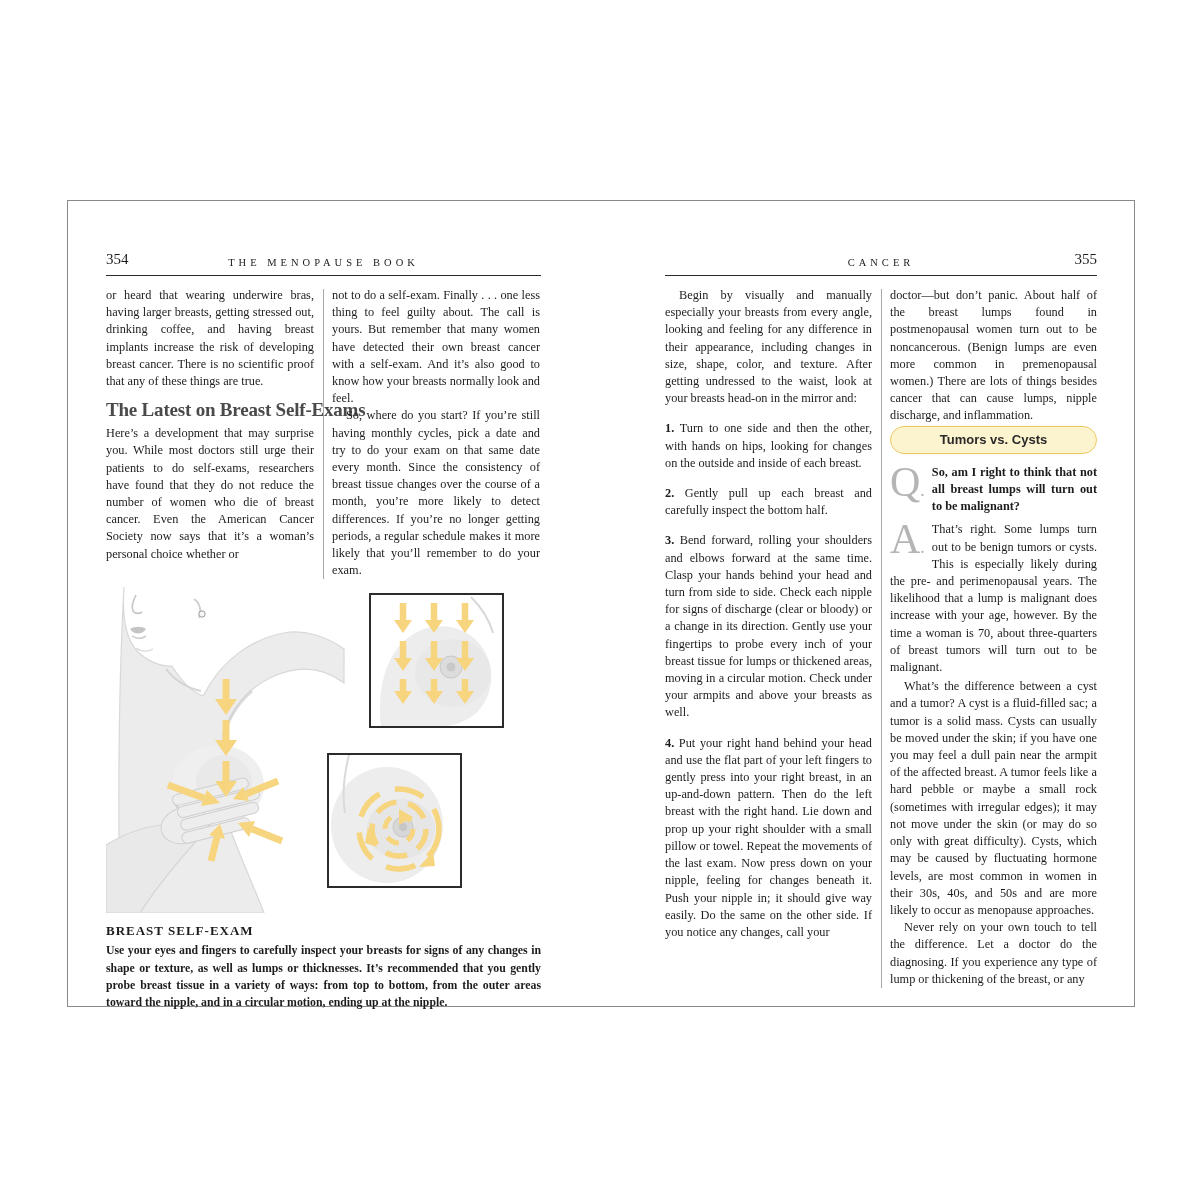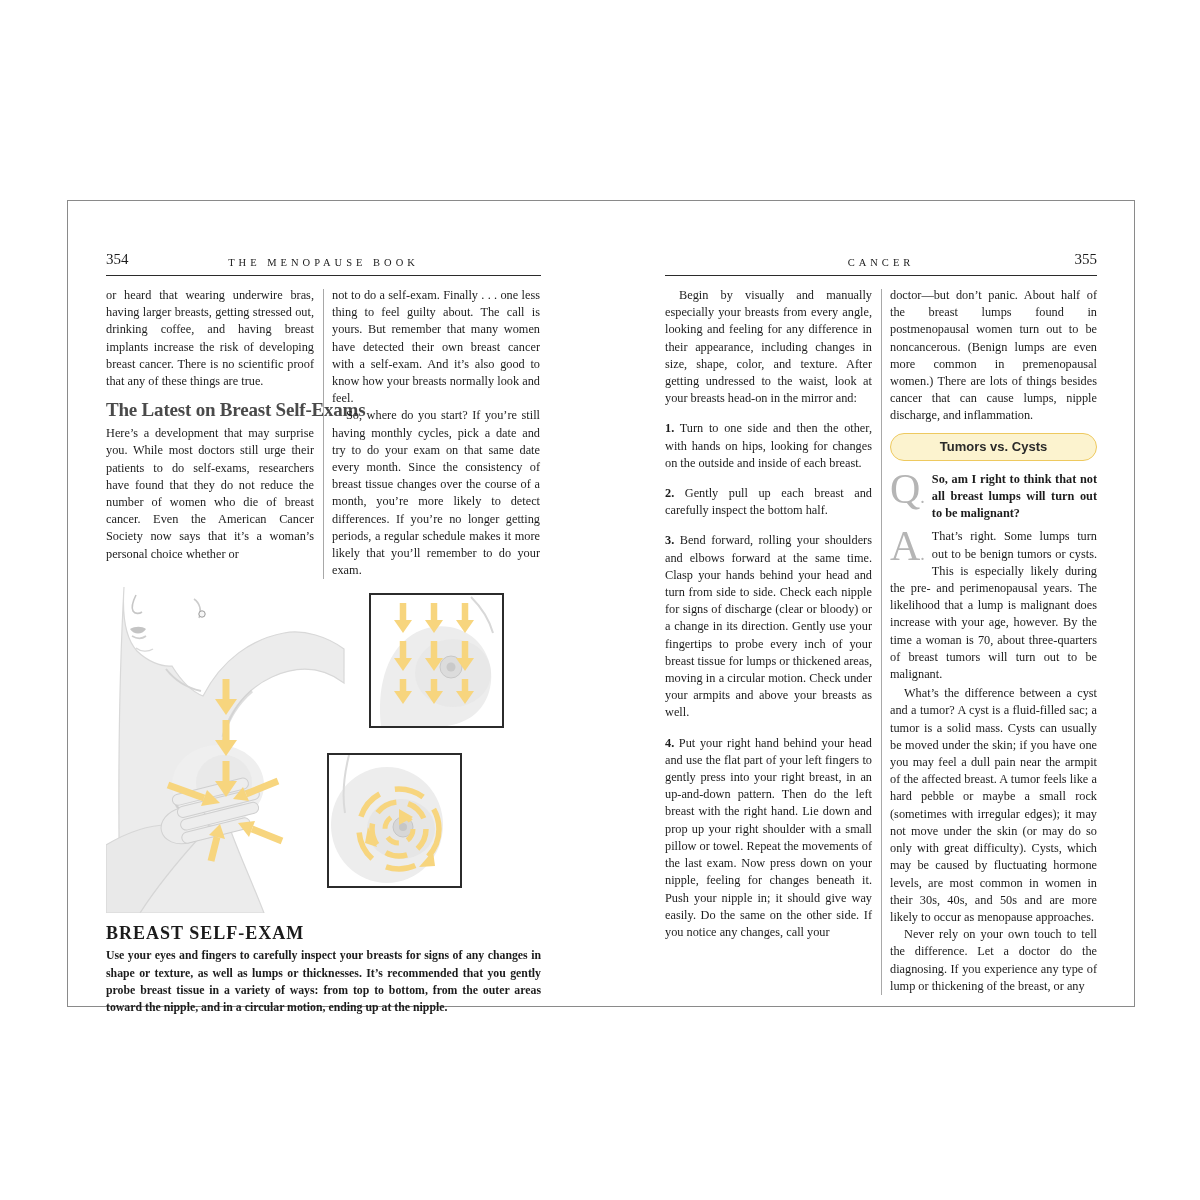--- a/index.html
+++ b/index.html
@@ -25,24 +25,24 @@
   .sect-heading{font-weight:bold;font-size:19px;line-height:20px;
                 color:var(--c-heading,#4a4a4a);margin:10px 0 5px 0;
                 white-space:nowrap;letter-spacing:-0.2px;}
   .step-num{font-weight:bold;}
   .fig-area{position:relative;height:330px;margin-top:8px;}
   .fig-main{position:absolute;left:0;top:0;}
   .inset{position:absolute;border:2px solid #2b2b2b;background:#fff;}
   .inset-top{left:263px;top:6px;width:131px;height:131px;}
   .inset-bottom{left:221px;top:166px;width:131px;height:131px;}
   .fig-caption{margin-top:6px;width:435px;}
-  .fig-caption-title{font-weight:bold;font-size:18px;letter-spacing:1px;}
+  .fig-caption-title{font-weight:bold;font-size:13px;letter-spacing:1px;}
   .fig-caption-body{font-weight:bold;font-size:11.8px;line-height:17.2px;
                     margin-top:3px;text-align:justify;}
-  .pill{box-sizing:border-box;width:100%;margin:8px 0 10px 0;text-align:center;
+  .pill{box-sizing:border-box;width:100%;margin:1px 0 10px 0;text-align:center;
         background:var(--c-pill_bg,#FCF3CF);
         border:1.5px solid var(--c-pill_border,#EEC95F);
         border-radius:14px;padding:4px 0 5px 0;
         font-family:"Liberation Sans",sans-serif;font-weight:bold;font-size:13px;
         color:#2a2a2a;}
   .qa{margin-top:6px;}
   .qa-cap{float:left;margin:2px 7px 0 0;color:var(--c-qa_letter,#b5b5b5);
           line-height:0.78;}
   .qa-letter{font-size:42px;}
   .qa-dot{font-size:18px;}

